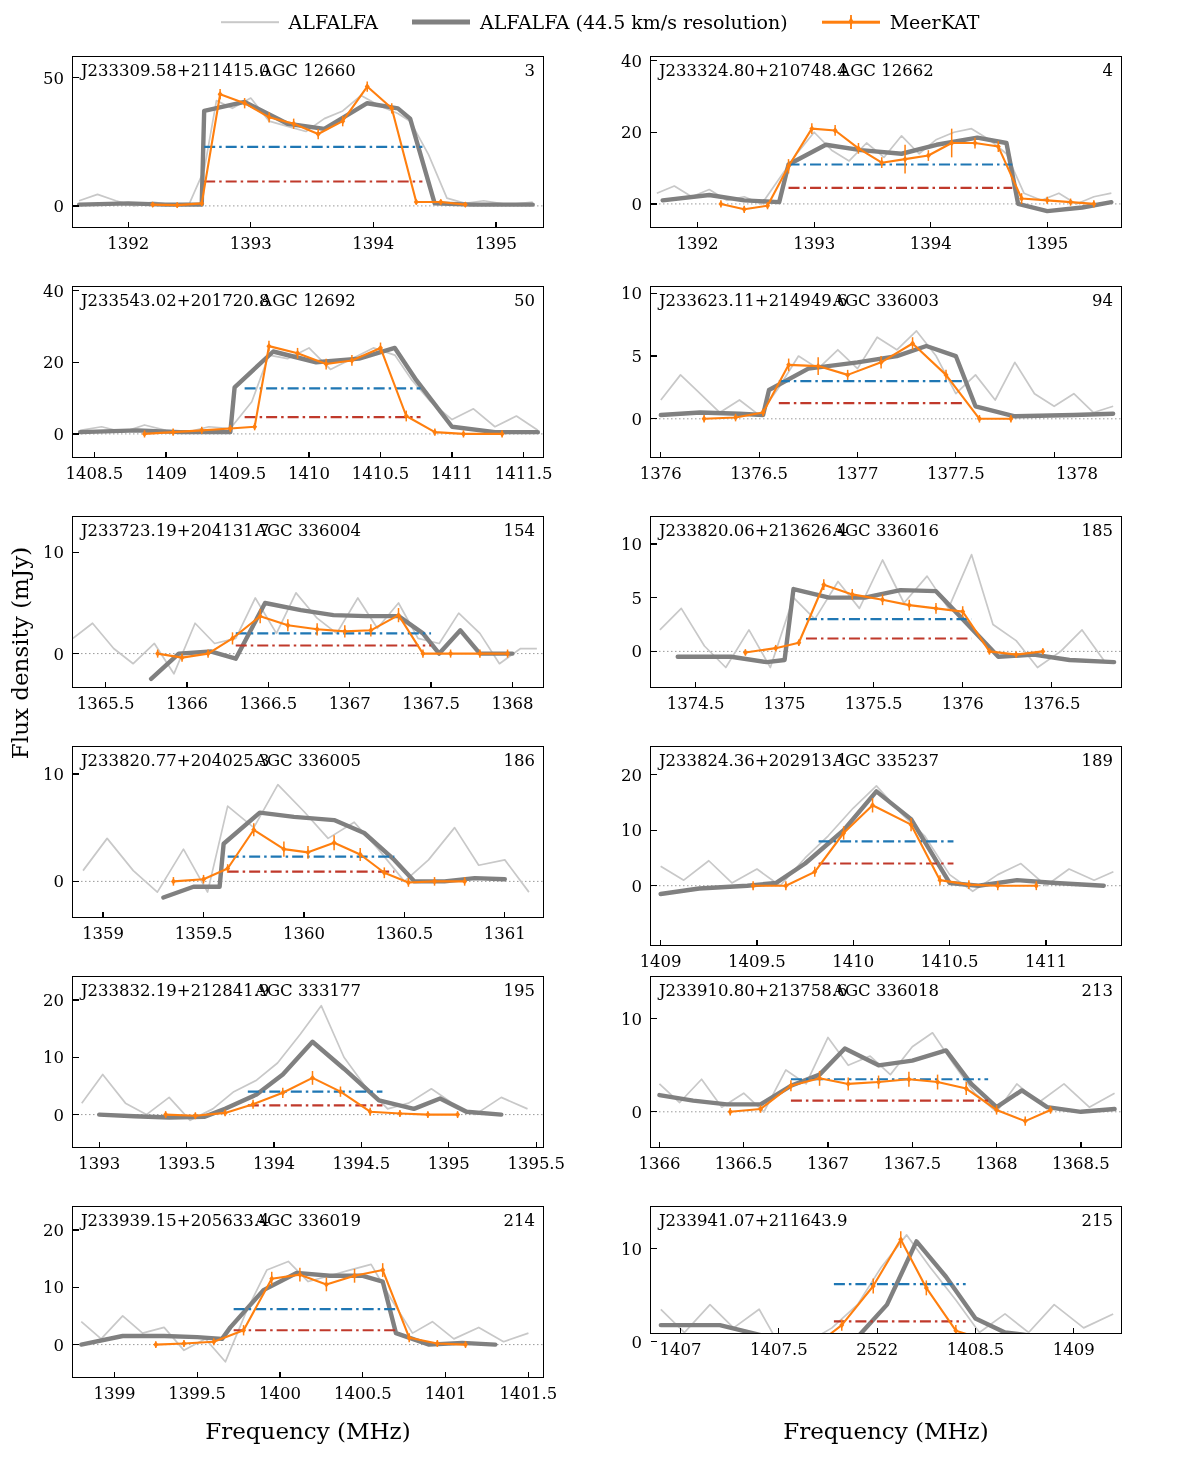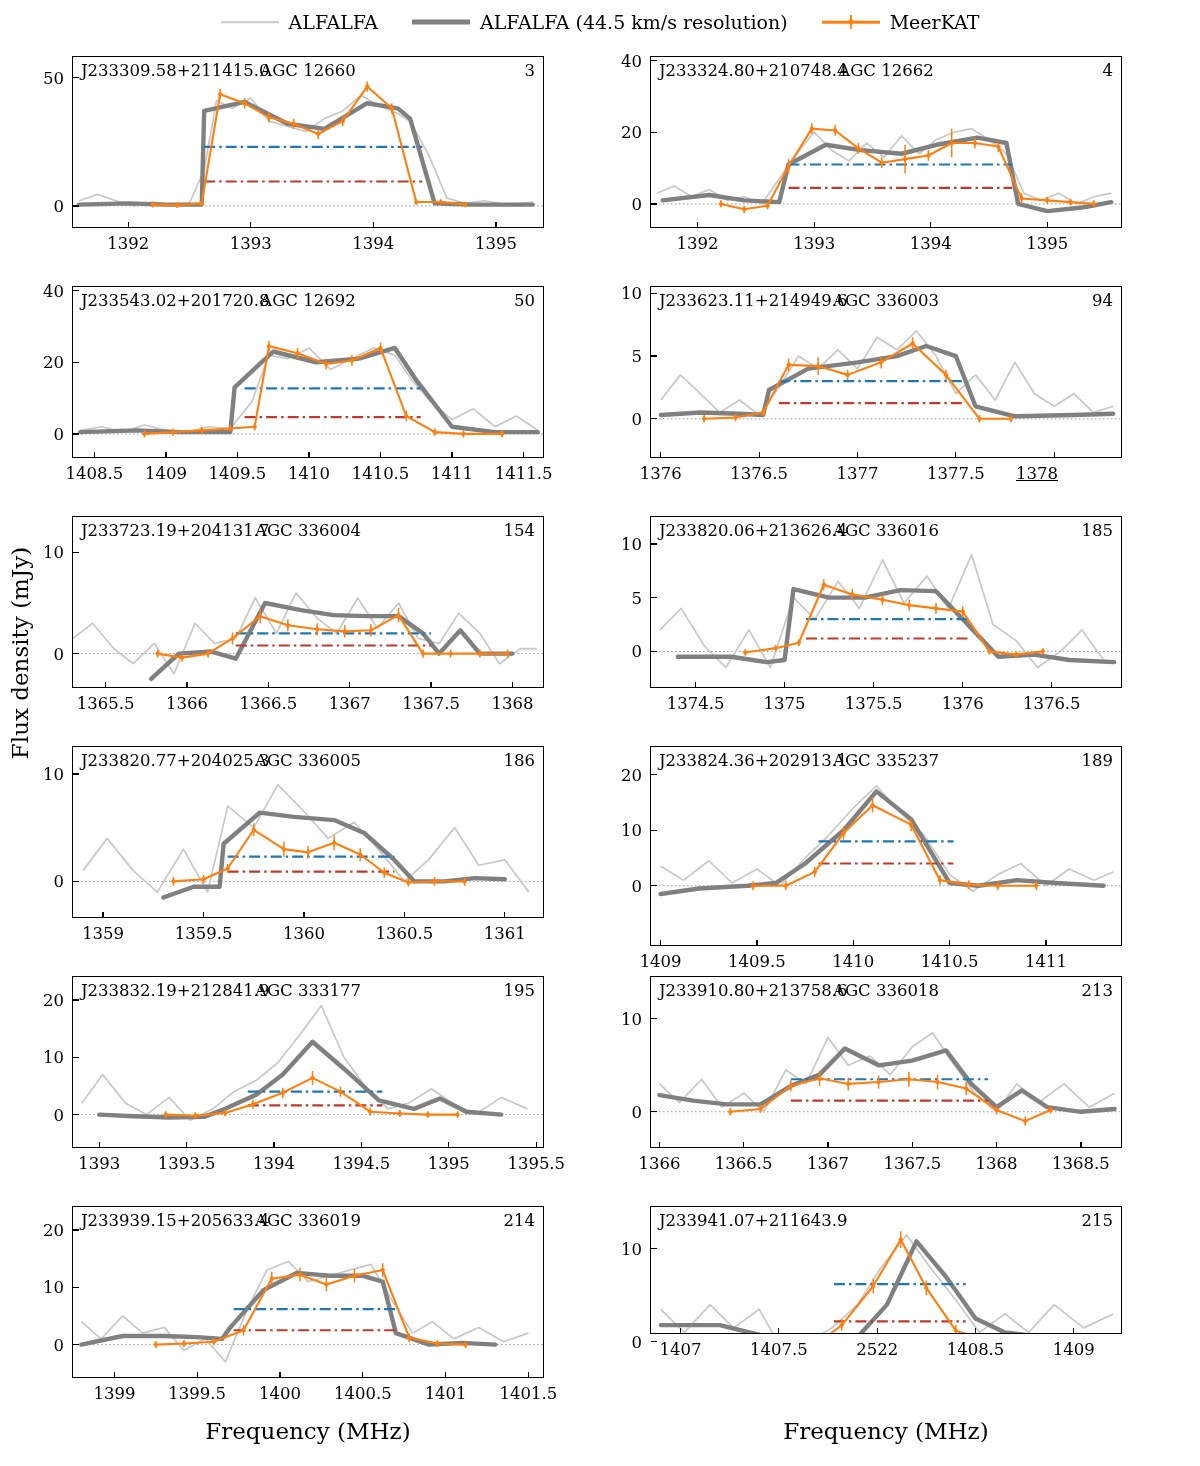--- a/index.html
+++ b/index.html
@@ -315,21 +315,21 @@
       <div class="tickmark-x" style="left: 9.18333px;"></div>
       <div class="tickmark-x" style="left: 107.517px;"></div>
       <div class="tickmark-x" style="left: 205.85px;"></div>
       <div class="tickmark-x" style="left: 304.183px;"></div>
       <div class="tickmark-x" style="left: 402.517px;"></div>
       <div class="xticks">
         <div class="xtick" style="left: 9.83333px;">1376</div>
         <div class="xtick" style="left: 108.167px;">1376.5</div>
         <div class="xtick" style="left: 206.5px;">1377</div>
         <div class="xtick" style="left: 304.833px;">1377.5</div>
-        <div class="xtick" style="left: 386px; text-decoration: underline;">1378</div>
+        <div class="xtick" style="left: 426px;">1378</div>
       </div>
       <div class="tickmark-y" style="top: 131.175px;"></div>
       <div class="tickmark-y" style="top: 68.4011px;"></div>
       <div class="tickmark-y" style="top: 5.62737px;"></div>
       <div class="yticks">
         <div class="ytick" style="top: 131.825px;">0</div>
         <div class="ytick" style="top: 69.0511px;">5</div>
         <div class="ytick" style="top: 6.27737px;">10</div>
       </div>
     </div>

